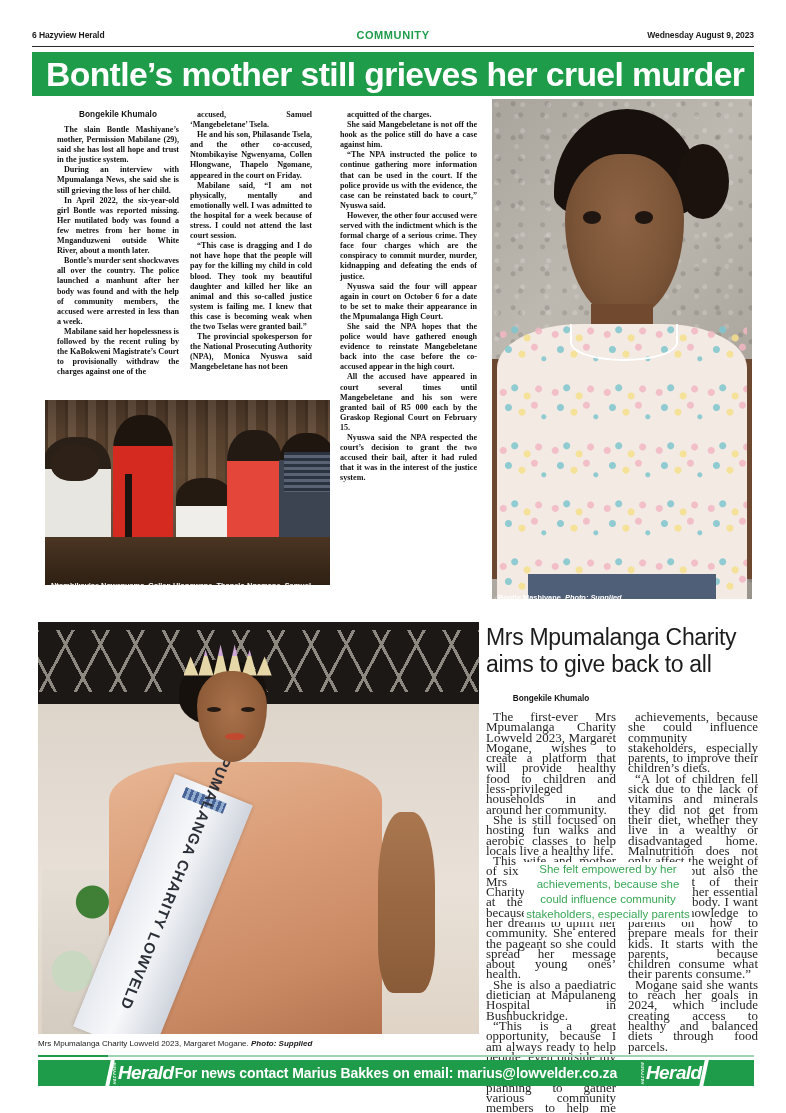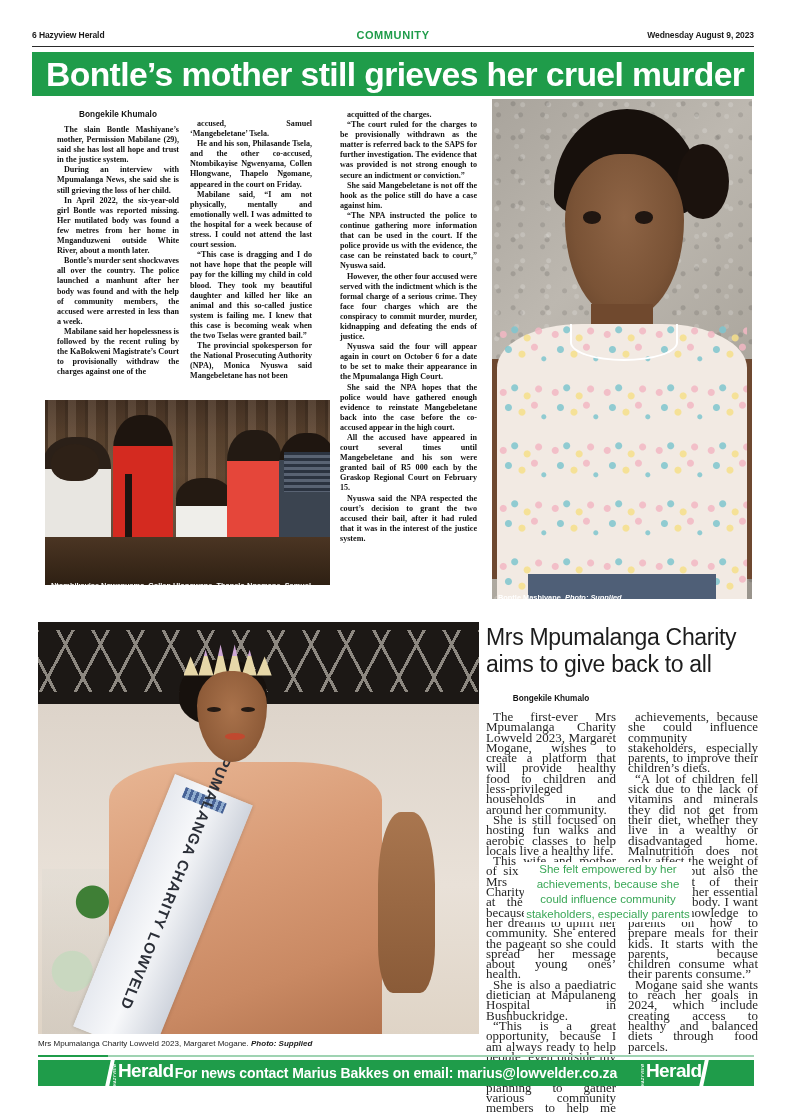--- a/index.html
+++ b/index.html
@@ -99,21 +99,21 @@
     line-height: 10.1px;
     color: #121212;
     text-align: justify;
     font-weight: bold;
     -webkit-hyphens: auto;
     hyphens: auto;
   }
   .col-text p { margin: 0; text-indent: 7px; }
 
   #a1c1 { position: absolute; left: 57px;  top: 110px; width: 122px; }
-  #a1c2 { position: absolute; left: 190px; top: 110px; width: 122px; margin-top: 9px; }
+  #a1c2 { position: absolute; left: 190px; top: 110px; width: 122px; }
   #a1c3 { position: absolute; left: 340px; top: 110px; width: 137px; }
 
   
   .photo { position: absolute; overflow: hidden; }
   .cap {
     font-family: "Liberation Sans", sans-serif;
     font-size: 7.4px;
     font-weight: bold;
     color: #ffffff;
     line-height: 10px;
@@ -366,21 +366,21 @@
   .footer-band {
     position: absolute; left: 38px; top: 1060px; width: 716px; height: 26px;
     background: #1f9c4a; display: flex; align-items: center; justify-content: center;
   }
   .footer-band .ftxt {
     font-family: "Liberation Sans", sans-serif;
     font-weight: bold; font-size: 14px; color: #ffffff; letter-spacing: -0.1px;
   }
   .logo {
     position: absolute; top: 1060px; height: 26px;
-    display: flex; background:#1f9c4a;
+    display: flex; align-items: center; background:#1f9c4a;font-style:italic;
   }
   .logo .slash {
     width: 4px; height: 26px; background: #ffffff; transform: skewX(-12deg);
   }
   .logo .tiny {
     font-family: "Liberation Sans", sans-serif;
     font-size: 3.6px; font-weight: bold; color: #ffffff;
     writing-mode: vertical-rl; transform: rotate(180deg);
     letter-spacing: .4px; line-height: 4px; margin: 0 1px;
   }
@@ -422,21 +422,20 @@
         <p>accused, Samuel ‘Mangebeletane’ Tsela.</p>
         <p>He and his son, Philasande Tsela, and the other co-accused, Ntombikayise Ngwenyama, Collen Hlongwane, Thapelo Ngomane, appeared in the court on Friday.</p>
         <p>Mabilane said, “I am not physically, mentally and emotionally well. I was admitted to the hospital for a week because of stress. I could not attend the last court session.</p>
         <p>“This case is dragging and I do not have hope that the people will pay for the killing my child in cold blood. They took my beautiful daughter and killed her like an animal and this so-called justice system is failing me. I knew that this case is becoming weak when the two Tselas were granted bail.”</p>
         <p>The provincial spokesperson for the National Prosecuting Authority (NPA), Monica Nyuswa said Mangebeletane has not been</p>
       </div>
   </div>
   <div id="a1c3">
     <div class="col-text">
         <p>acquitted of the charges.</p>
-        <p>“The court ruled for the charges to be provisionally withdrawn as the matter is referred back to the SAPS for further investigation. The evidence that was provided is not strong enough to secure an indictment or conviction.”</p>
         <p>She said Mangebeletane is not off the hook as the police still do have a case against him.</p>
         <p>“The NPA instructed the police to continue gathering more information that can be used in the court. If the police provide us with the evidence, the case can be reinstated back to court,” Nyuswa said.</p>
         <p>However, the other four accused were served with the indictment which is the formal charge of a serious crime. They face four charges which are the conspiracy to commit murder, murder, kidnapping and defeating the ends of justice.</p>
         <p>Nyuswa said the four will appear again in court on October 6 for a date to be set to make their appearance in the Mpumalanga High Court.</p>
         <p>She said the NPA hopes that the police would have gathered enough evidence to reinstate Mangebeletane back into the case before the co-accused appear in the high court.</p>
         <p>All the accused have appeared in court several times until Mangebeletane and his son were granted bail of R5 000 each by the Graskop Regional Court on February 15.</p>
         <p>Nyuswa said the NPA respected the court’s decision to grant the two accused their bail, after it had ruled that it was in the interest of the justice system.</p>
       </div>
   </div>
 

